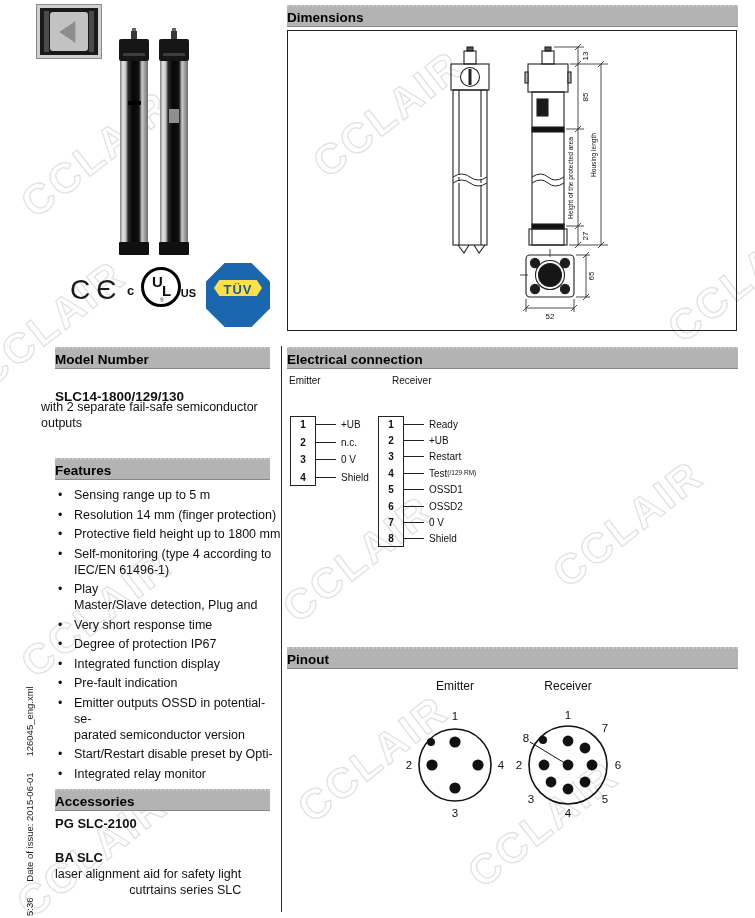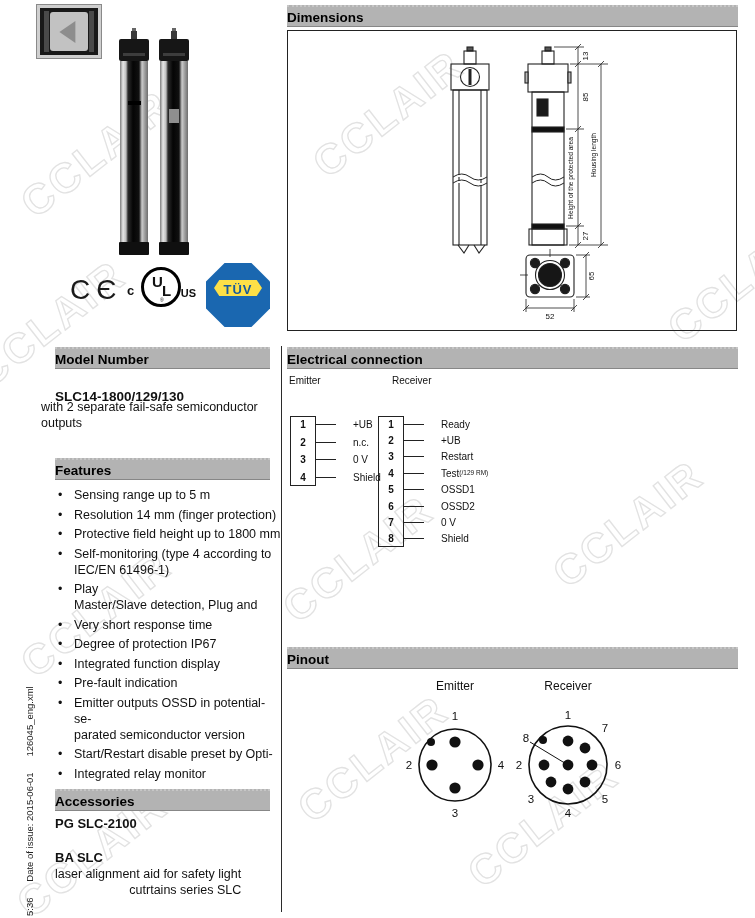--- a/index.html
+++ b/index.html
@@ -83,21 +83,21 @@
   
   .elec{position:absolute;left:287px;top:348px;width:451px;height:240px;z-index:2;}
   .elec-sub{position:absolute;font-size:10px;color:#111;}
   .connector{position:absolute;}
   .connector::before{content:"";position:absolute;left:0;top:0;width:26px;height:100%;
                      border:1.3px solid #222;box-sizing:border-box;}
   .prow{display:flex;align-items:center;}
   .prow.h17{height:17.5px;} .prow.h16{height:16.4px;}
   .pnum{width:26px;flex:0 0 26px;text-align:center;font-size:10px;font-weight:bold;position:relative;}
   .pline{width:20px;flex:0 0 20px;height:0;border-top:1.2px solid #222;}
-  .plabel{margin-left:17px;font-size:10px;white-space:nowrap;}
+  .plabel{margin-left:5px;font-size:10px;white-space:nowrap;}
   .pnote{font-size:6.5px;vertical-align:2px;}
 
   svg text{font-family:"Liberation Sans",sans-serif;}
 </style>
 </head>
 <body>
 
 <div class="page">
 
   <div class="wm" style="left:8px;top:130px;">CCLAIR</div>

